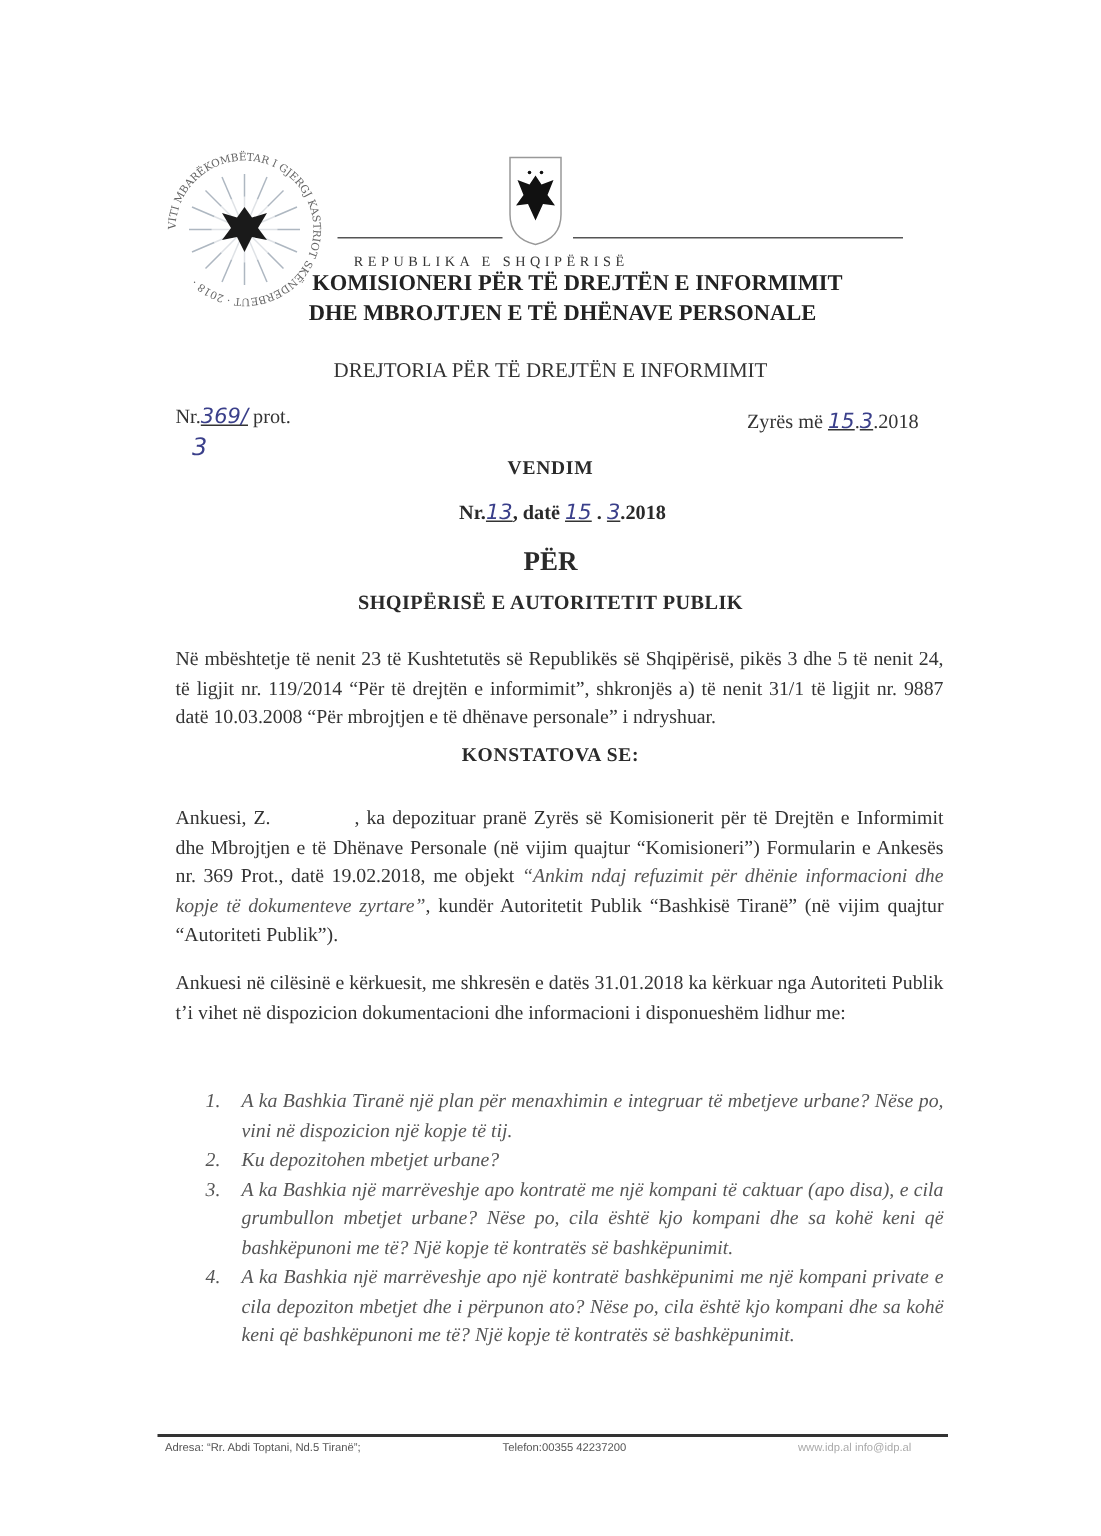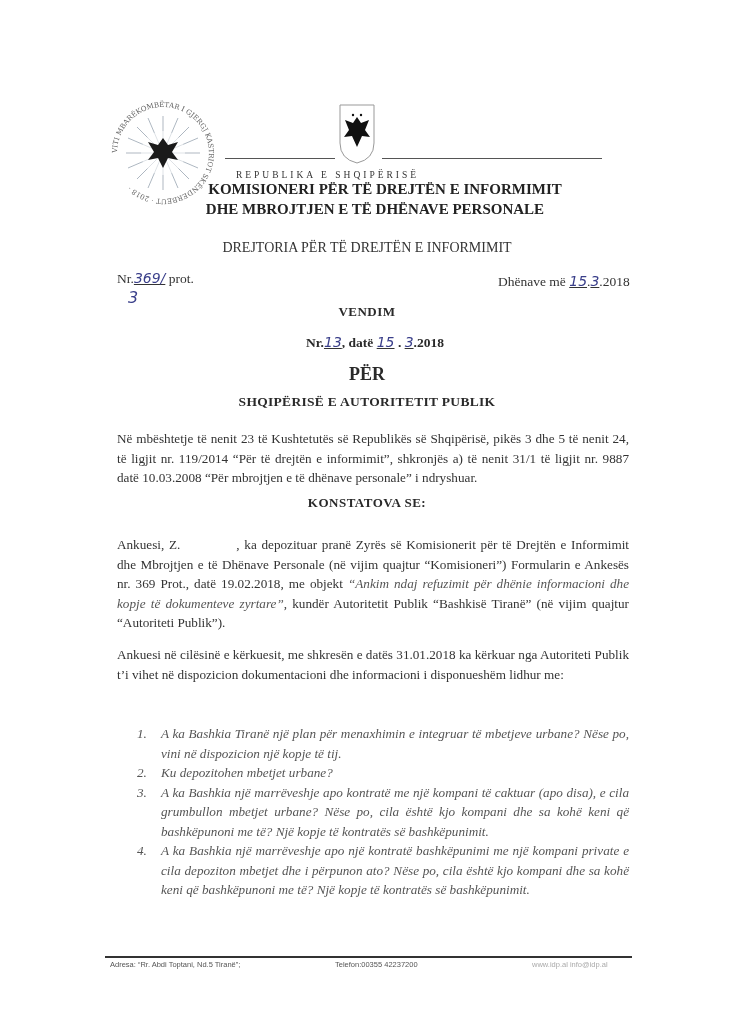--- a/index.html
+++ b/index.html
@@ -89,21 +89,21 @@
 <div class="abs republic">REPUBLIKA E SHQIPËRISË</div>
 <div class="abs commission1">KOMISIONERI PËR TË DREJTËN E INFORMIMIT</div>
 <div class="abs commission2">DHE MBROJTJEN E TË DHËNAVE PERSONALE</div>
 <div class="abs directorate">DREJTORIA PËR TË DREJTËN E INFORMIMIT</div>
 
 <div class="abs protnr">
   <span>Nr.</span><span class="hand underline-hand">369/</span><span> prot.</span>
 </div>
 <div class="abs prot-sub hand">3</div>
 <div class="abs city-date">
-  <span>Dhënave më </span><span class="hand underline-hand">15</span><span>.</span><span class="hand underline-hand">3</span><span>.2018</span>
+  <span>Zyrës më </span><span class="hand underline-hand">15</span><span>.</span><span class="hand underline-hand">3</span><span>.2018</span>
 </div>
 
 <div class="abs vendim">VENDIM</div>
 <div class="abs decision-nr">
   <span>Nr.</span><span class="hand underline-hand" style="font-weight:normal;">13</span><span>, datë </span><span class="hand underline-hand" style="font-weight:normal;">15</span><span> . </span><span class="hand underline-hand" style="font-weight:normal;">3</span><span>.2018</span>
 </div>
 <div class="abs per">PËR</div>
 <div class="abs subject">SHQIPËRISË E AUTORITETIT PUBLIK</div>
 
 <div class="abs para p1">Në mbështetje të nenit 23 të Kushtetutës së Republikës së Shqipërisë, pikës 3 dhe 5 të nenit 24, të ligjit nr. 119/2014 “Për të drejtën e informimit”, shkronjës a) të nenit 31/1 të ligjit nr. 9887 datë 10.03.2008 “Për mbrojtjen e të dhënave personale” i ndryshuar.</div>

